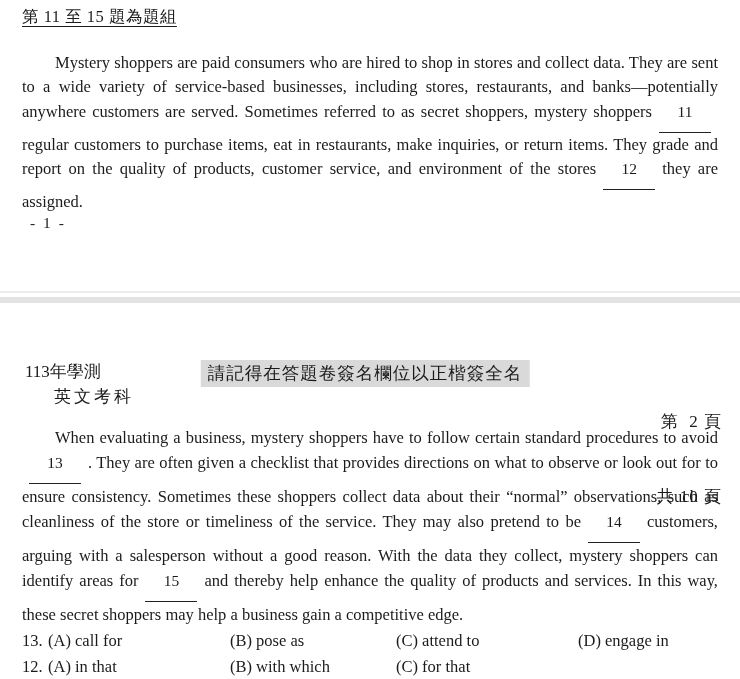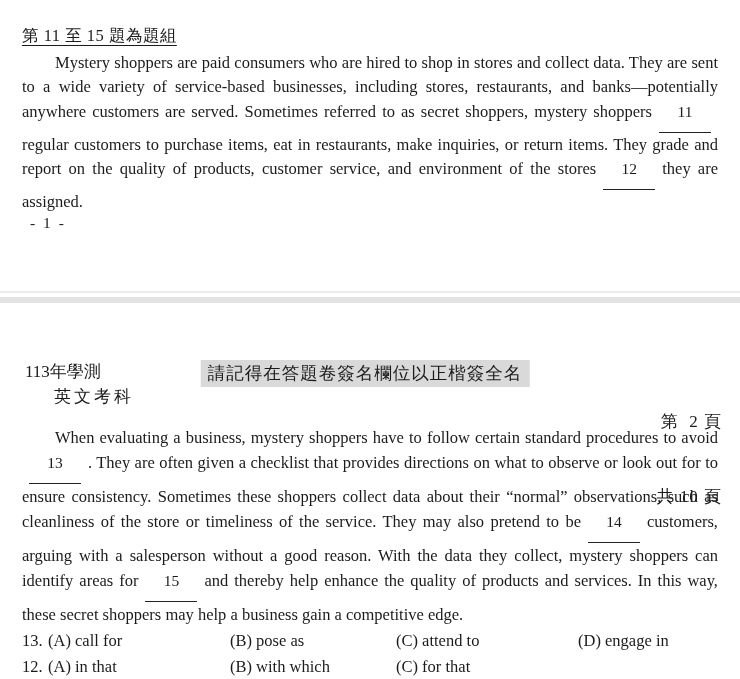--- a/index.html
+++ b/index.html
@@ -17,21 +17,20 @@
   }
 
   .group-title {
     position: absolute;
     top: 6px;
     left: 22px;
     font-size: 16.5px;
     text-decoration: underline;
     text-underline-offset: 4px;
     letter-spacing: 0.5px;
-    margin-top: 19px;
   }
 
   .passage {
     position: absolute;
     left: 22px;
     width: 696px;
     font-size: 16.5px;
     line-height: 24.6px;
     text-align: justify;
     text-indent: 33px;

